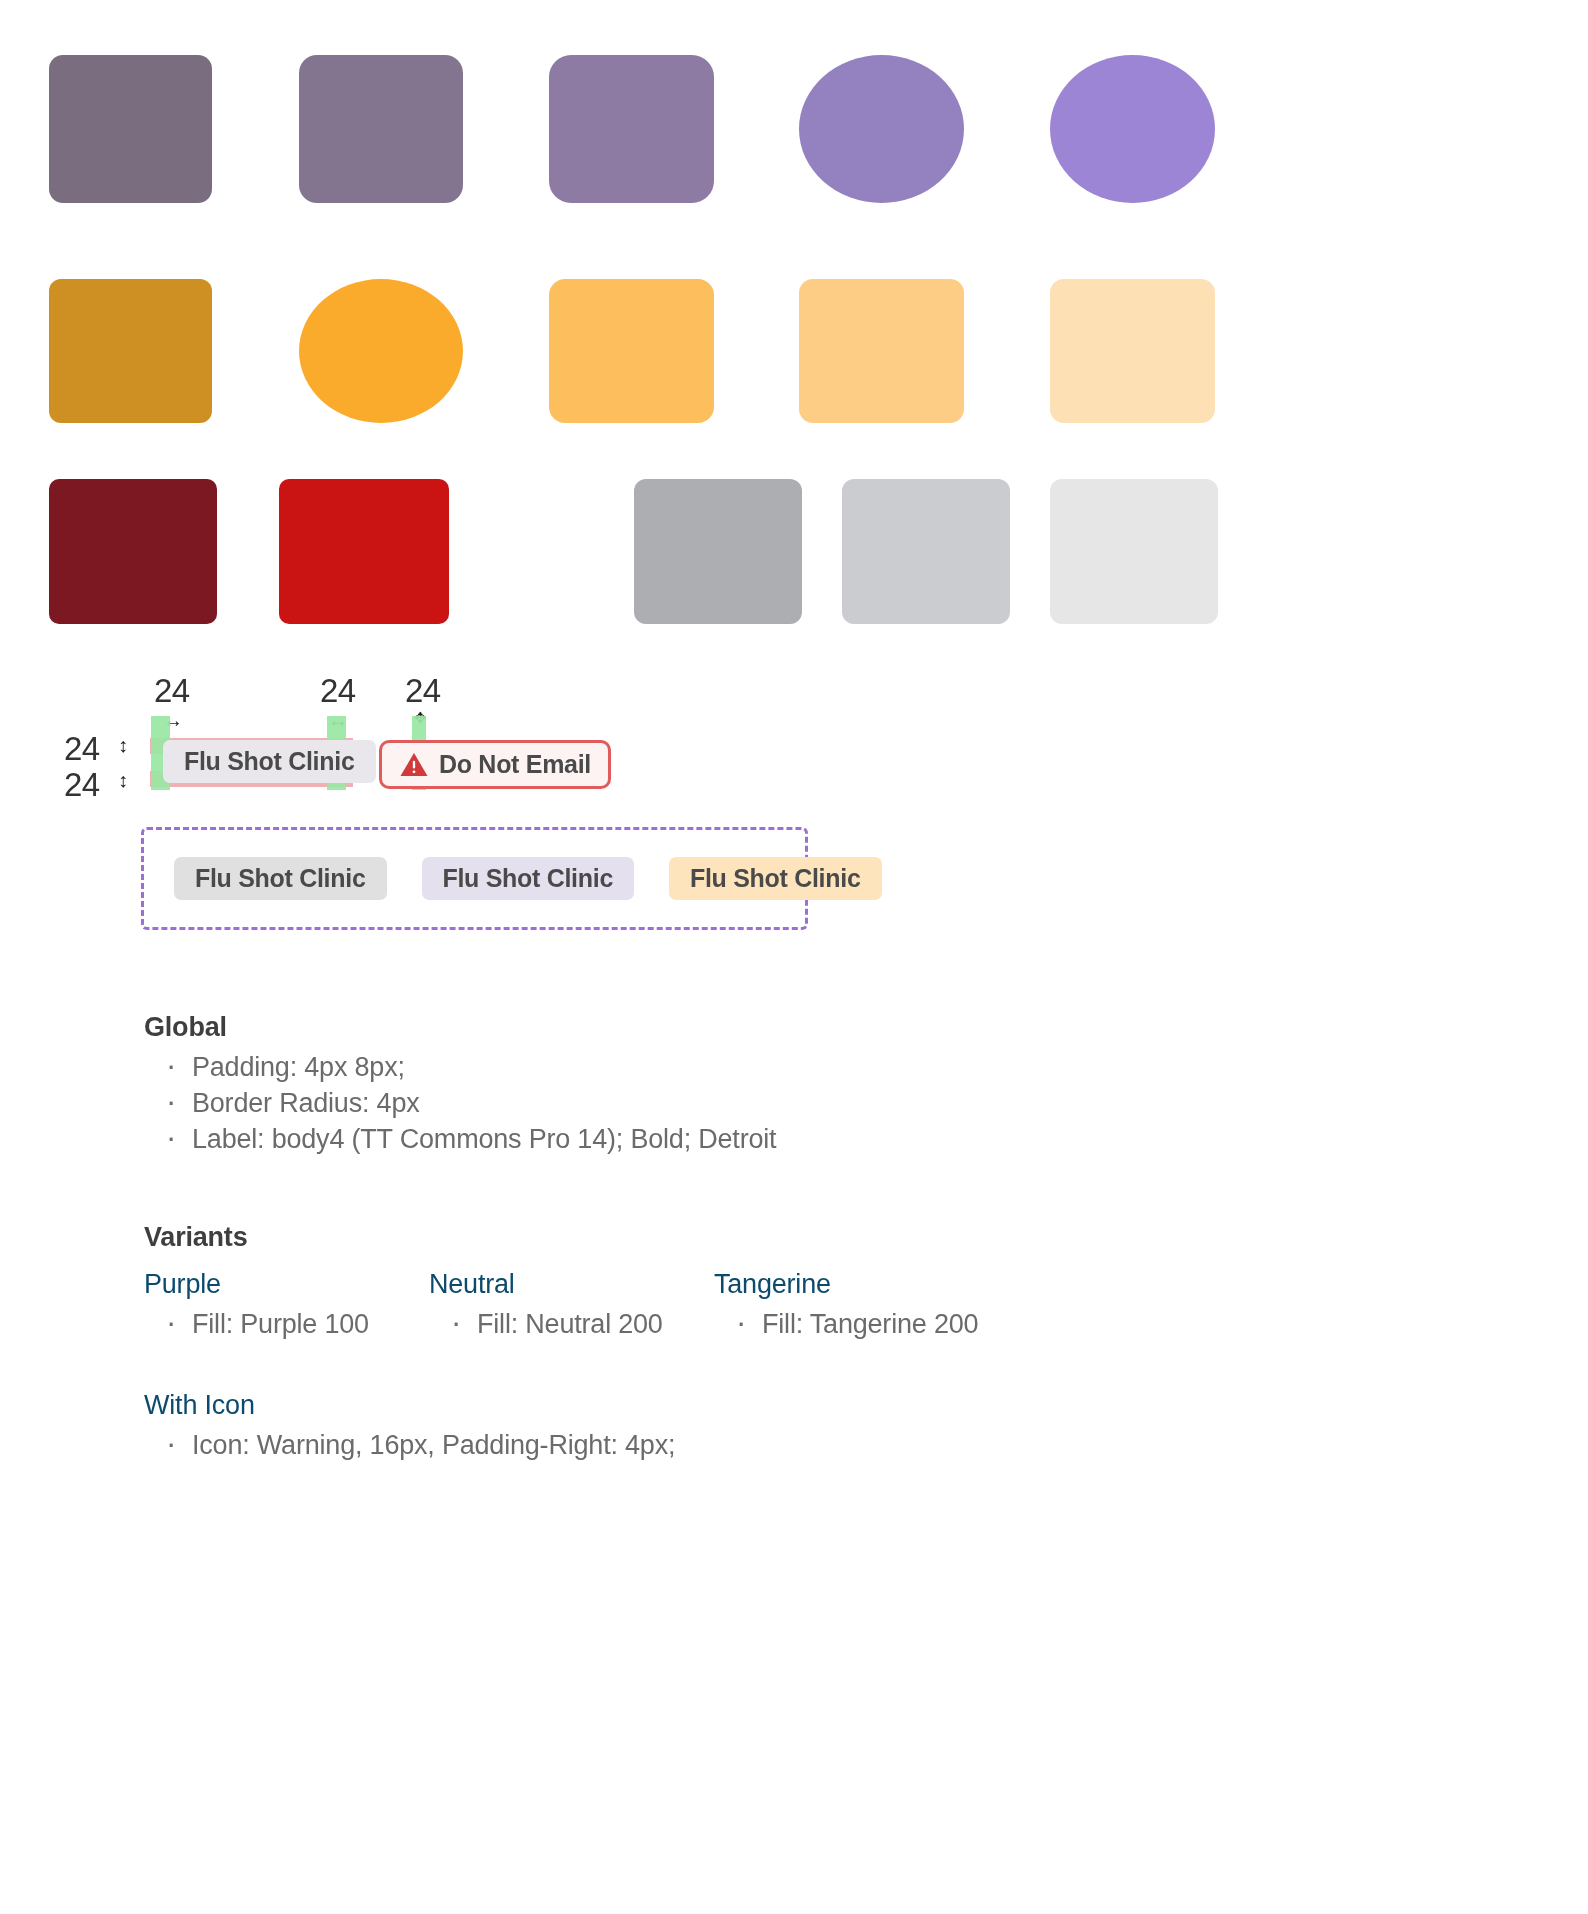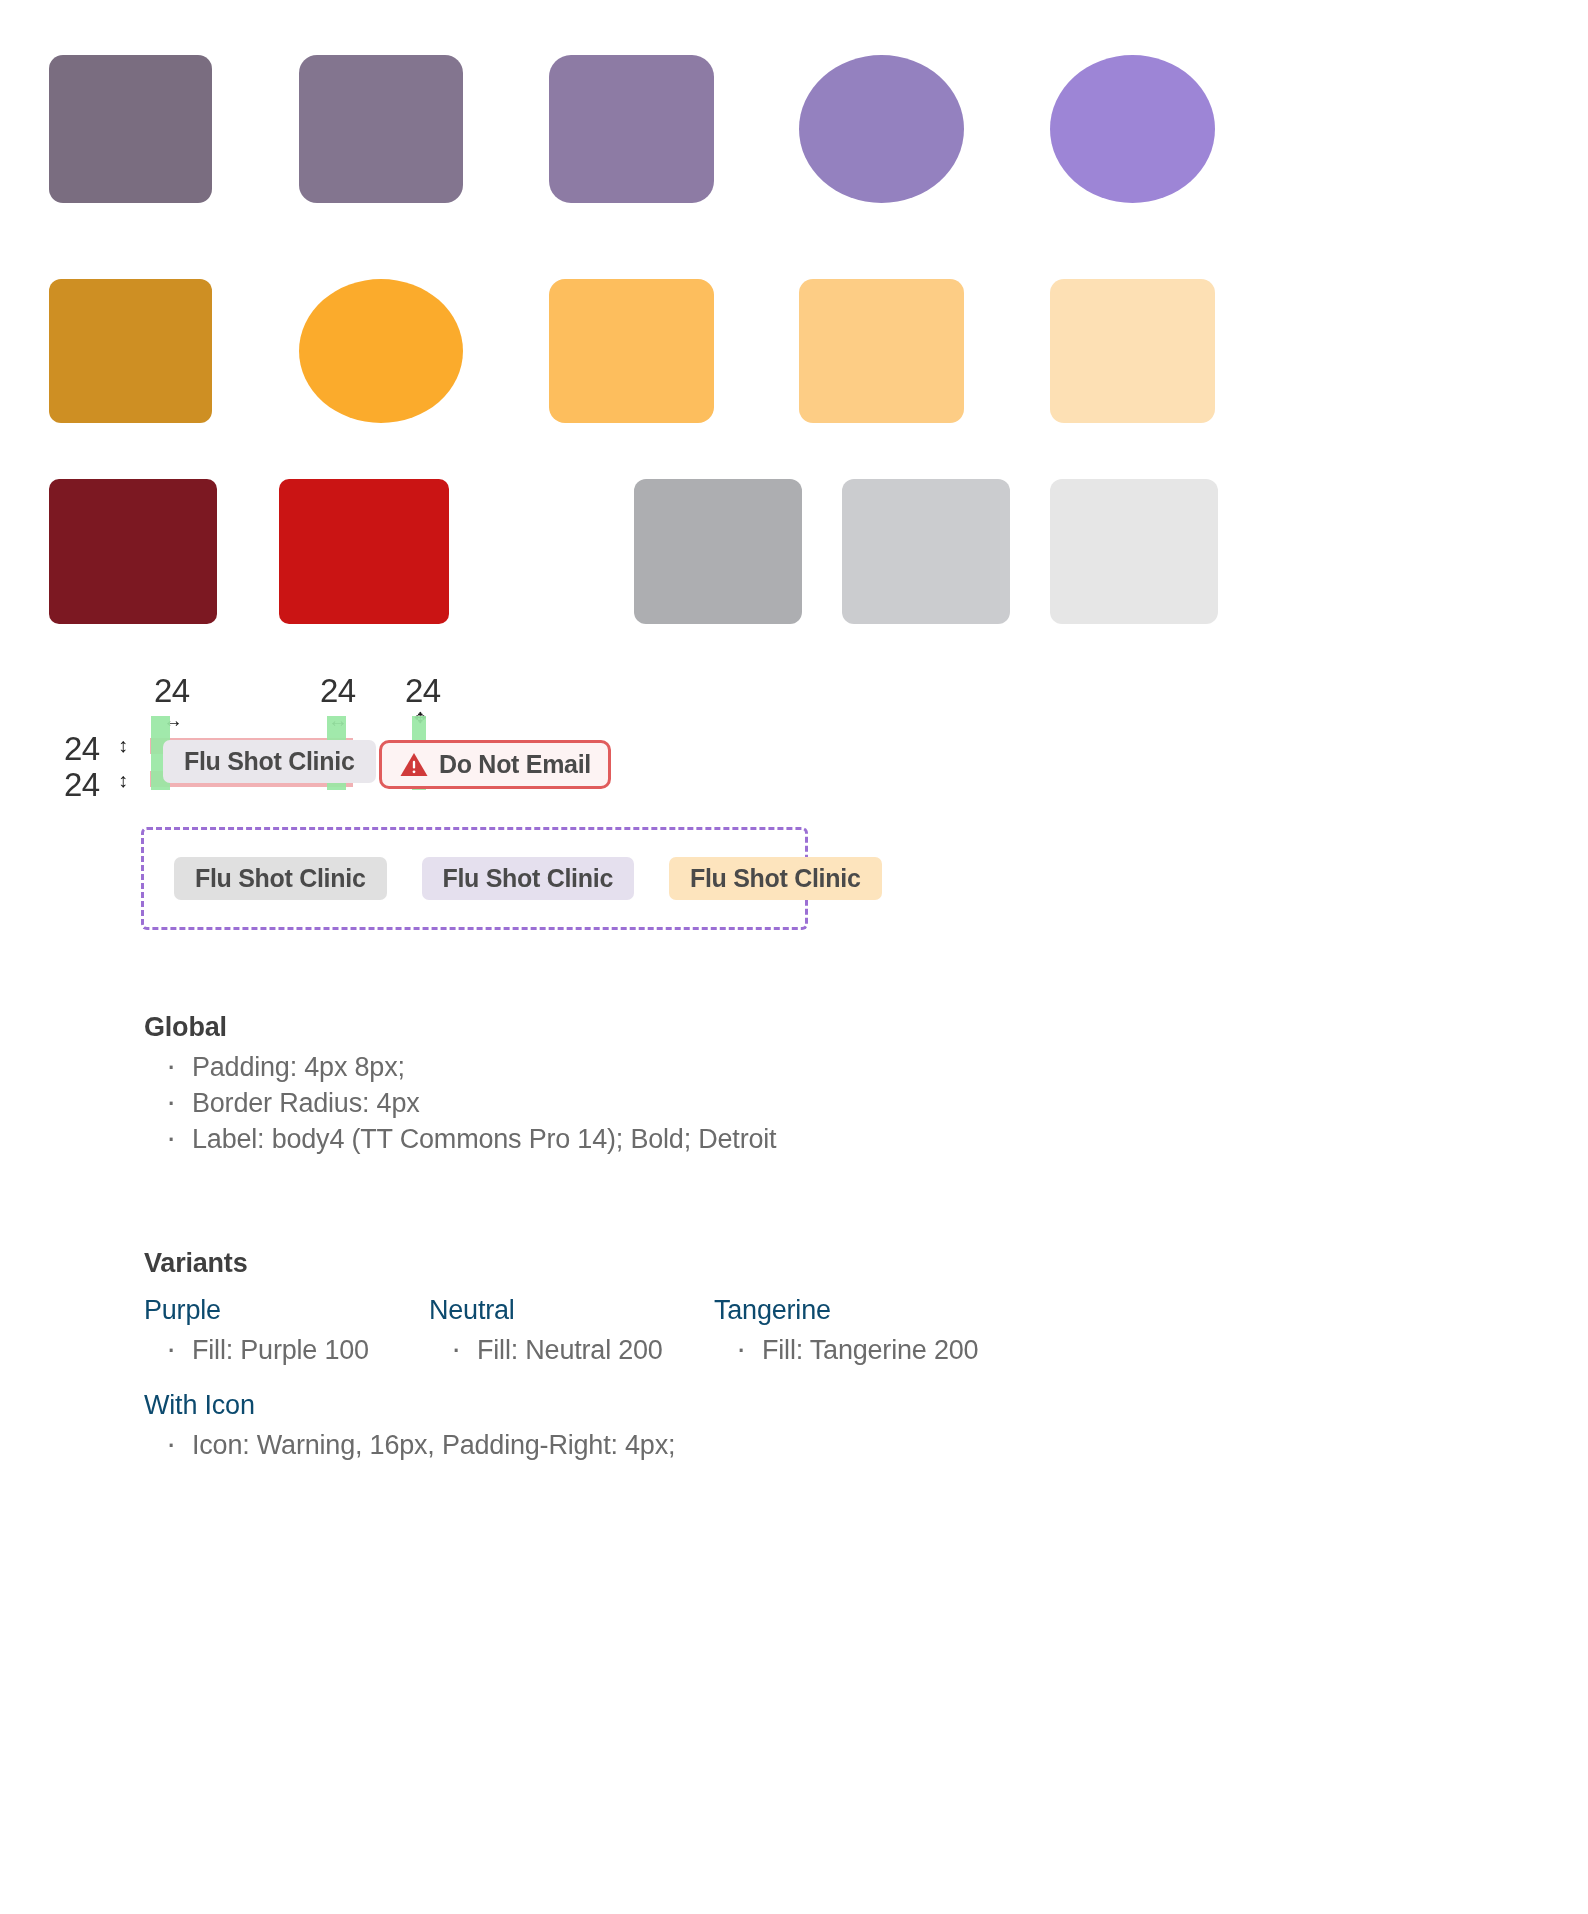--- a/index.html
+++ b/index.html
@@ -233,21 +233,21 @@
 
 <div class="doc" style="top:1012px;">
   <h3>Global</h3>
   <ul>
     <li>Padding: 4px 8px;</li>
     <li>Border Radius: 4px</li>
     <li>Label: body4 (TT Commons Pro 14); Bold; Detroit</li>
   </ul>
 </div>
 
-<div class="doc" style="top:1248px;">
+<div class="doc" style="top:1222px;">
   <h3>Variants</h3>
   <div class="variants-cols" style="margin-top:16px;">
     <div>
       <p class="sub">Purple</p>
       <ul>
         <li>Fill: Purple 100</li>
       </ul>
     </div>
     <div>
       <p class="sub">Neutral</p>

